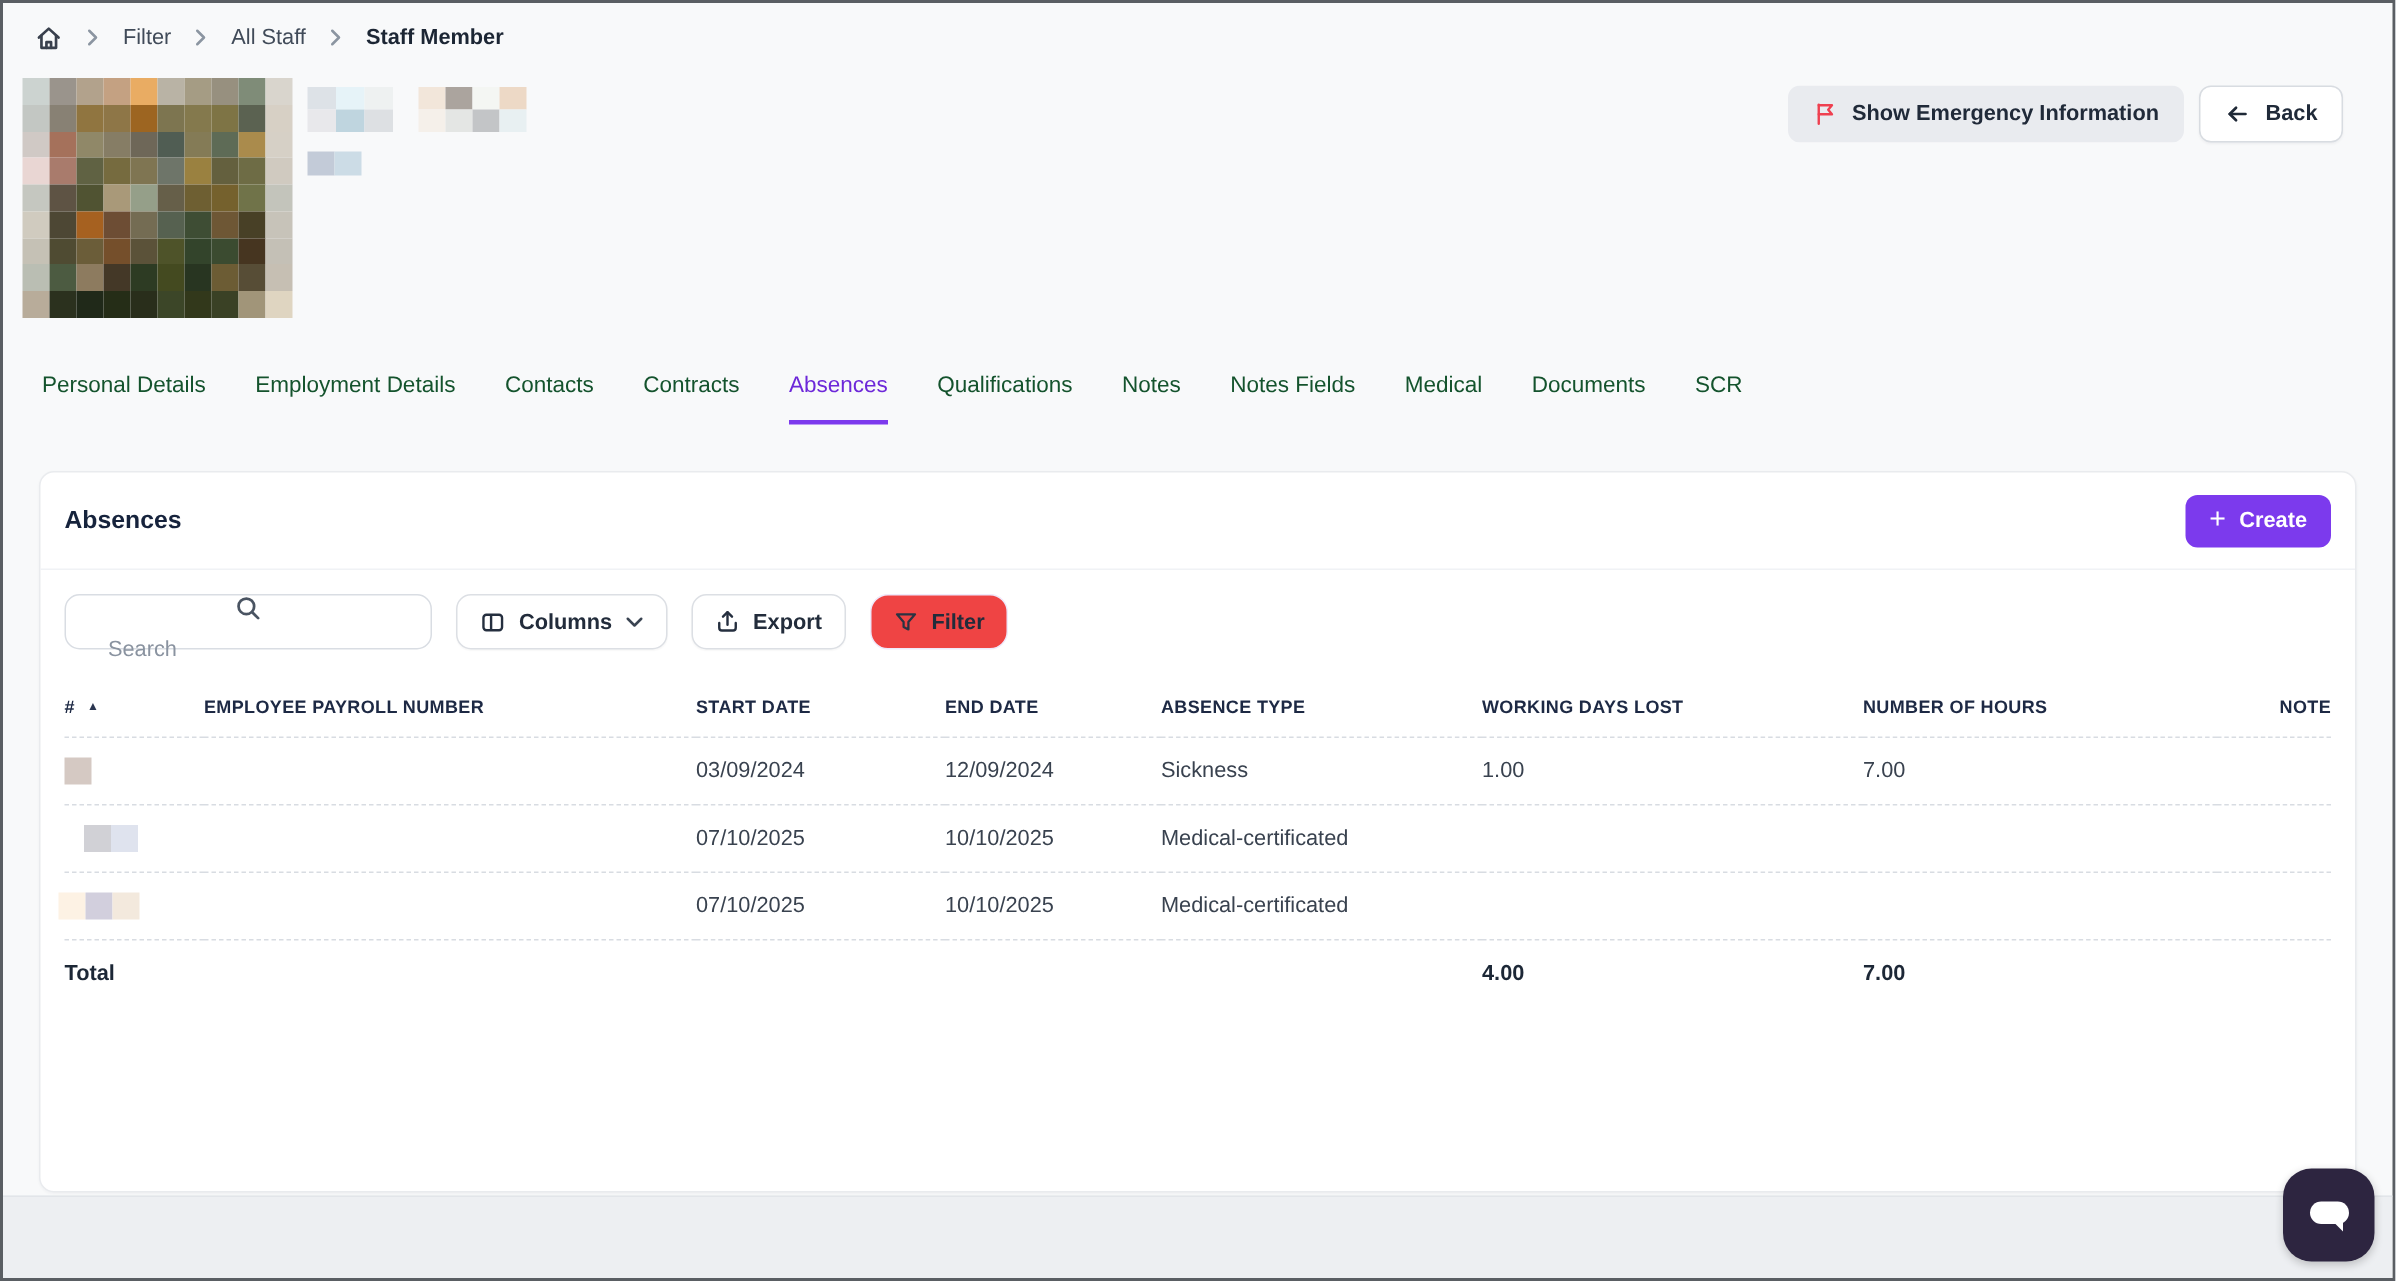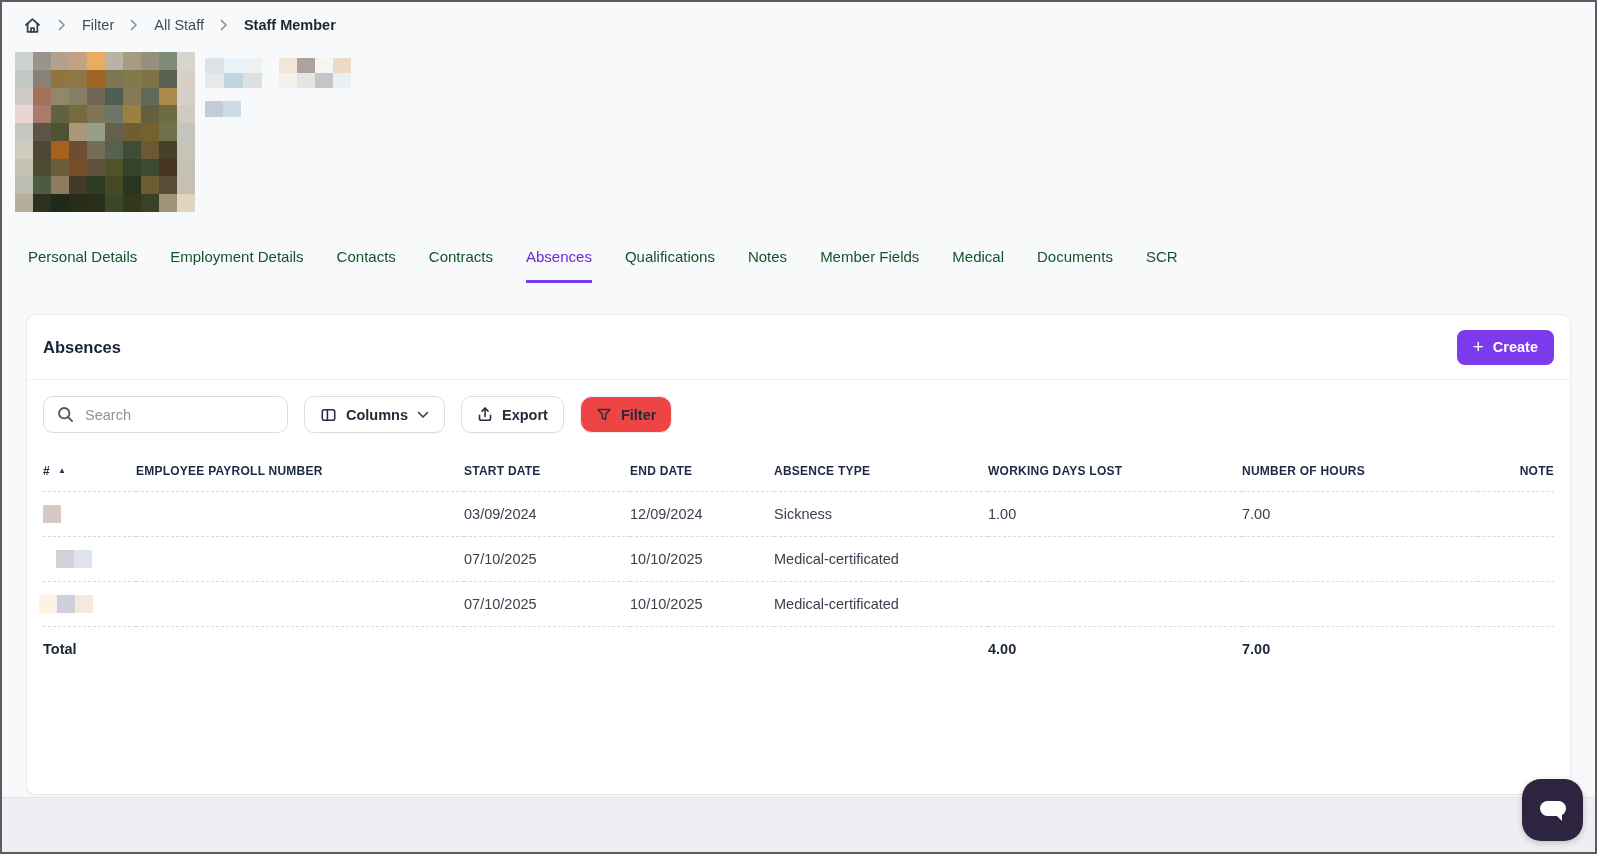--- a/index.html
+++ b/index.html
@@ -44,21 +44,21 @@
   .card-header { height:65px; display:flex; align-items:center; justify-content:space-between;
                  padding:0 16px; border-bottom:1px solid #f0f2f5; }
   .card-title { font-size:16.5px; font-weight:700; color:#16233c; }
   .create-btn { display:inline-flex; align-items:center; gap:9px; height:35px; padding:0 16px;
                 background:#7c3aed; color:#fff; border-radius:8px; font-size:14.5px;
                 font-weight:600; cursor:pointer; }
   .create-btn .plus { font-size:19px; font-weight:400; line-height:1; margin-top:-2px; }
 
   .toolbar { display:flex; align-items:center; gap:16px; padding:16px; }
   .search-box { width:245px; height:37px; border:1px solid #d9dde3; border-radius:10px;
-                background:#fff; display:flex; align-items:center; gap:11px; padding:0 13px; }
+                background:#fff; display:flex; align-items:center; gap:11px; padding:0 13px;flex-direction:column; }
   .search-box input { border:none; outline:none; flex:1; font-size:14.5px; color:#333;
                       font-family:"Liberation Sans", sans-serif; background:transparent; }
   .search-box input::placeholder { color:#8a93a0; }
   .tool-btn { display:inline-flex; align-items:center; gap:9px; height:37px; padding:0 15px;
               border:1px solid #dcdfe4; border-radius:10px; background:#fff; cursor:pointer;
               font-size:14.5px; font-weight:600; color:#222c3b;
               box-shadow:0 1px 1px rgba(16,24,40,.03); }
   .tool-btn.filter { background:#ef4444; border-color:#efe9fb; box-shadow:none;border-radius:12px; }
 
   .table-wrap { padding:0 16px; }
@@ -225,30 +225,50 @@
       <span style="background: rgb(245, 240, 234);"></span>
       <span style="background: rgb(228, 230, 228);"></span>
       <span style="background: rgb(195, 197, 199);"></span>
       <span style="background: rgb(232, 240, 242);"></span>
     </div>
   <div class="nameblock" id="nb3" style="grid-template-columns: repeat(2, 18px); grid-auto-rows: 16px;">
       <span style="background: rgb(195, 203, 216);"></span>
       <span style="background: rgb(204, 220, 230);"></span>
     </div>
 
+  <div class="actions">
+    <div class="btn">
+      <span>
+        <svg class="icon" width="16" height="16" viewBox="0 0 16 16" fill="none" stroke="#ef4050" stroke-width="1.6" stroke-linecap="round" stroke-linejoin="round">
+          <path d="M3.5 14.5 V1.8"></path>
+            <path d="M3.5 2.2 H12.3 L9.8 5.2 L12.3 8.2 H3.5"></path>
+        </svg>
+      </span>
+      <span>Show Emergency Information</span>
+    </div>
+    <div class="btn back">
+      <span>
+        <svg class="icon" width="17" height="16" viewBox="0 0 16 16" fill="none" stroke="#1f2937" stroke-width="1.8" stroke-linecap="round" stroke-linejoin="round">
+          <path d="M13.5 8 H3"></path>
+            <path d="M7.2 3.8 L3 8 L7.2 12.2"></path>
+        </svg>
+      </span>
+      <span>Back</span>
+    </div>
+  </div>
 
   <div class="tabs" id="tabbar">
       <div class="tab">Personal Details</div>
       <div class="tab">Employment Details</div>
       <div class="tab">Contacts</div>
       <div class="tab">Contracts</div>
       <div class="tab active">Absences</div>
       <div class="tab">Qualifications</div>
       <div class="tab">Notes</div>
-      <div class="tab">Member Fields</div>
+      <div class="tab">Notes Fields</div>
       <div class="tab">Medical</div>
       <div class="tab">Documents</div>
       <div class="tab">SCR</div>
     </div>
 
   <div class="card">
     <div class="card-header">
       <span class="card-title">Absences</span>
       <div class="create-btn">
         <span class="plus">+</span>

